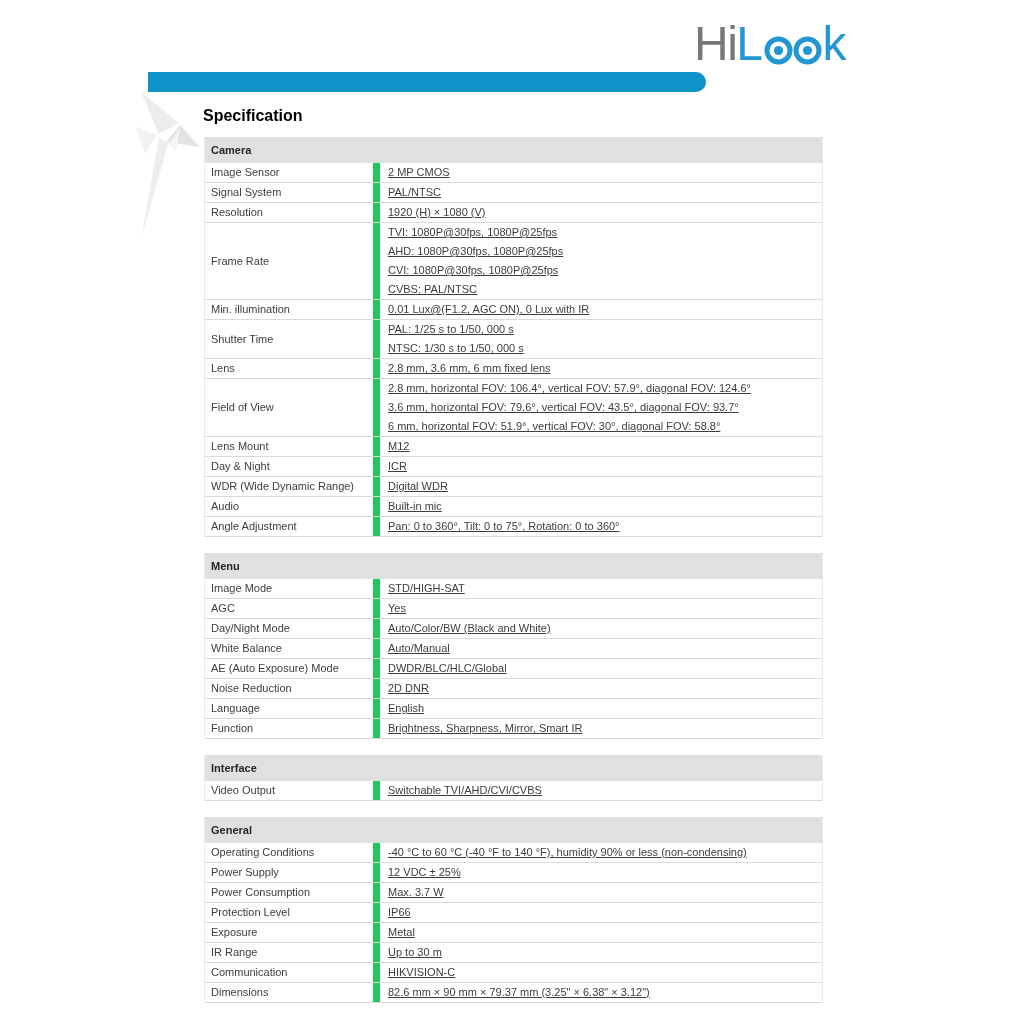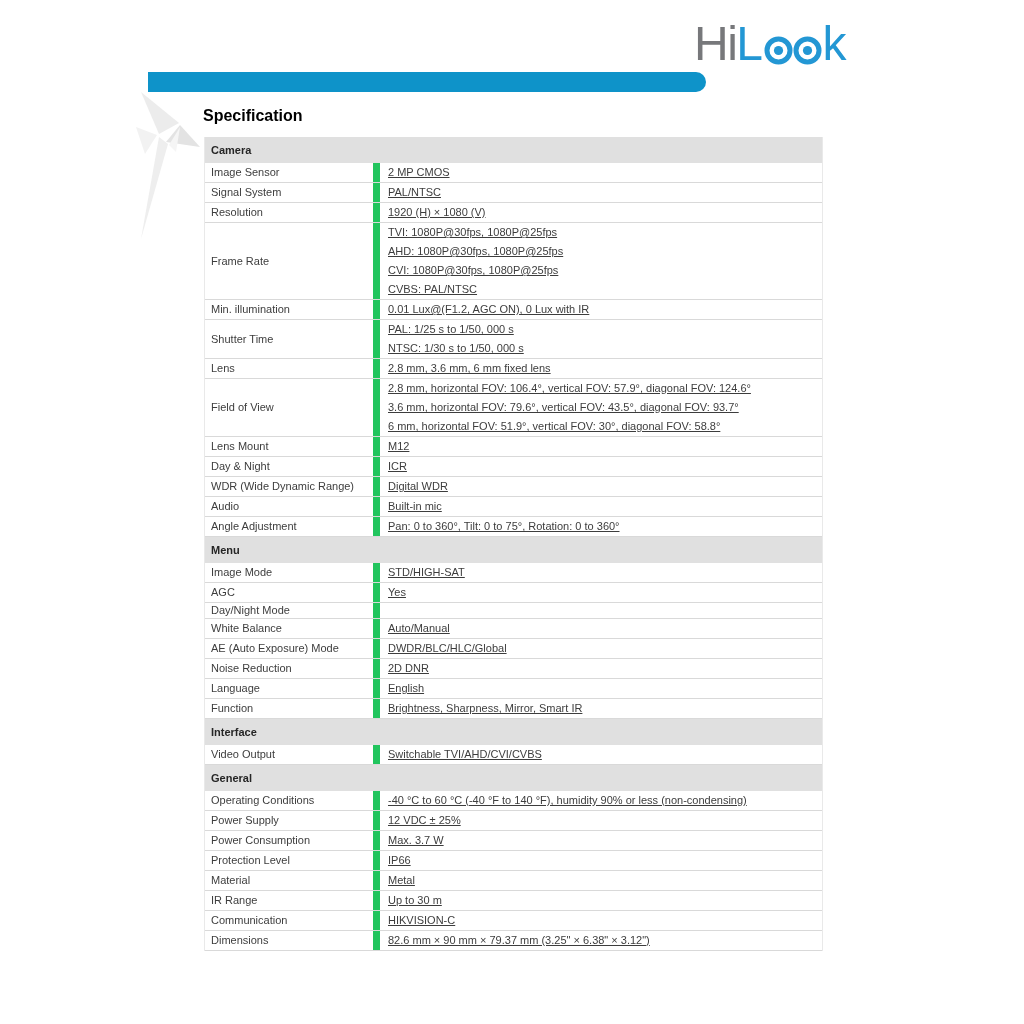--- a/index.html
+++ b/index.html
@@ -32,21 +32,21 @@
     position:absolute;left:203px;top:107px;
     font-size:16px;font-weight:bold;color:#000000;letter-spacing:0;
   }
 
   
   .spec-table{
     position:absolute;left:204px;top:137px;width:619px;
     font-size:11px;color:#3d3d3d;
   }
   .spec-section{
-    margin-bottom:0;
+    margin-bottom:16px;
     border-left:1px solid #e9e9e9;border-right:1px solid #e9e9e9;
     box-sizing:border-box;
   }
   .section-header{
     height:26px;line-height:26px;background:#e0e0e0;
     font-weight:bold;color:#262626;padding-left:6px;font-size:11px;
   }
   .spec-row{display:flex;border-bottom:1px solid #d9d9d9;background:#fff;}
   .cell{display:flex;flex-direction:column;justify-content:center;box-sizing:border-box;}
   .cell.label{width:175px;flex-shrink:0;border-right:7px solid #22c55e;padding-left:6px;padding-right:4px;line-height:15px;}
@@ -179,20 +179,23 @@
           </div>
         </div>
         <div class="spec-row">
           <div class="cell label">AGC</div>
           <div class="cell value">
             <div class="line">Yes</div>
           </div>
         </div>
         <div class="spec-row">
           <div class="cell label">Day/Night Mode</div>
+          <div class="cell value">
+            <div class="line">Auto/Color/BW (Black and White)</div>
+          </div>
         </div>
         <div class="spec-row">
           <div class="cell label">White Balance</div>
           <div class="cell value">
             <div class="line">Auto/Manual</div>
           </div>
         </div>
         <div class="spec-row">
           <div class="cell label">AE (Auto Exposure) Mode</div>
           <div class="cell value">
@@ -247,21 +250,21 @@
             <div class="line">Max. 3.7 W</div>
           </div>
         </div>
         <div class="spec-row">
           <div class="cell label">Protection Level</div>
           <div class="cell value">
             <div class="line">IP66</div>
           </div>
         </div>
         <div class="spec-row">
-          <div class="cell label">Material</div>
+          <div class="cell label">Exposure</div>
           <div class="cell value">
             <div class="line">Metal</div>
           </div>
         </div>
         <div class="spec-row">
           <div class="cell label">IR Range</div>
           <div class="cell value">
             <div class="line">Up to 30 m</div>
           </div>
         </div>

